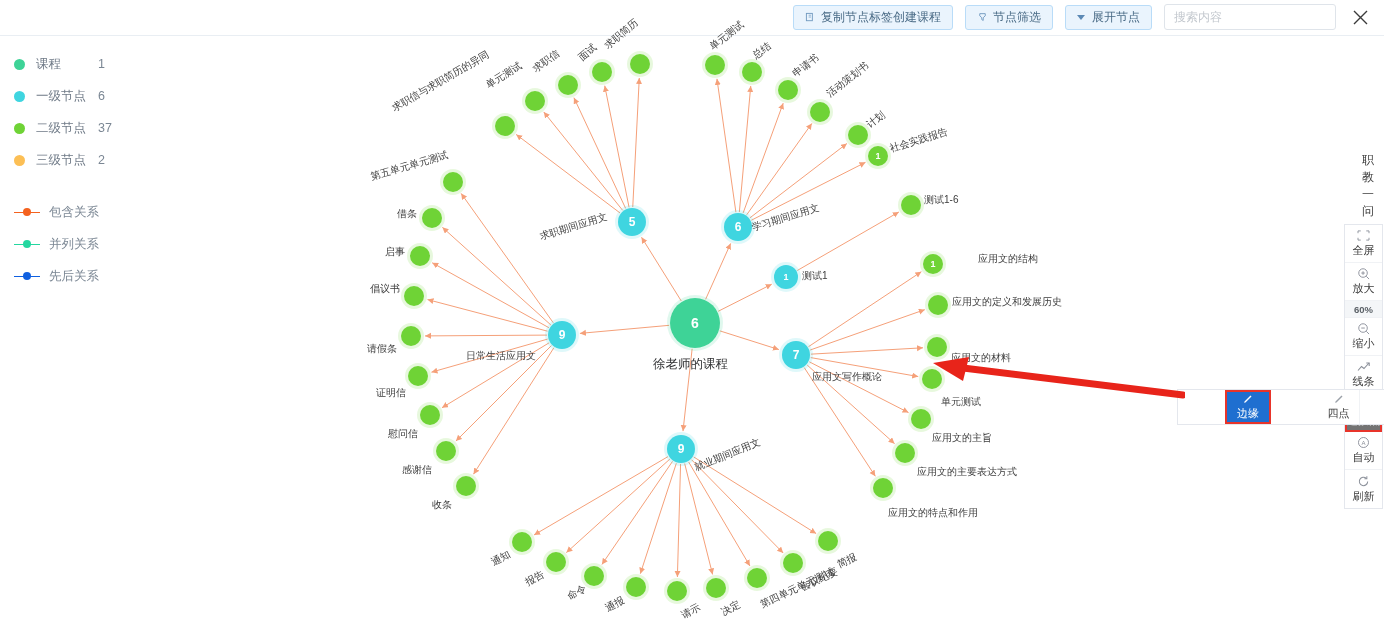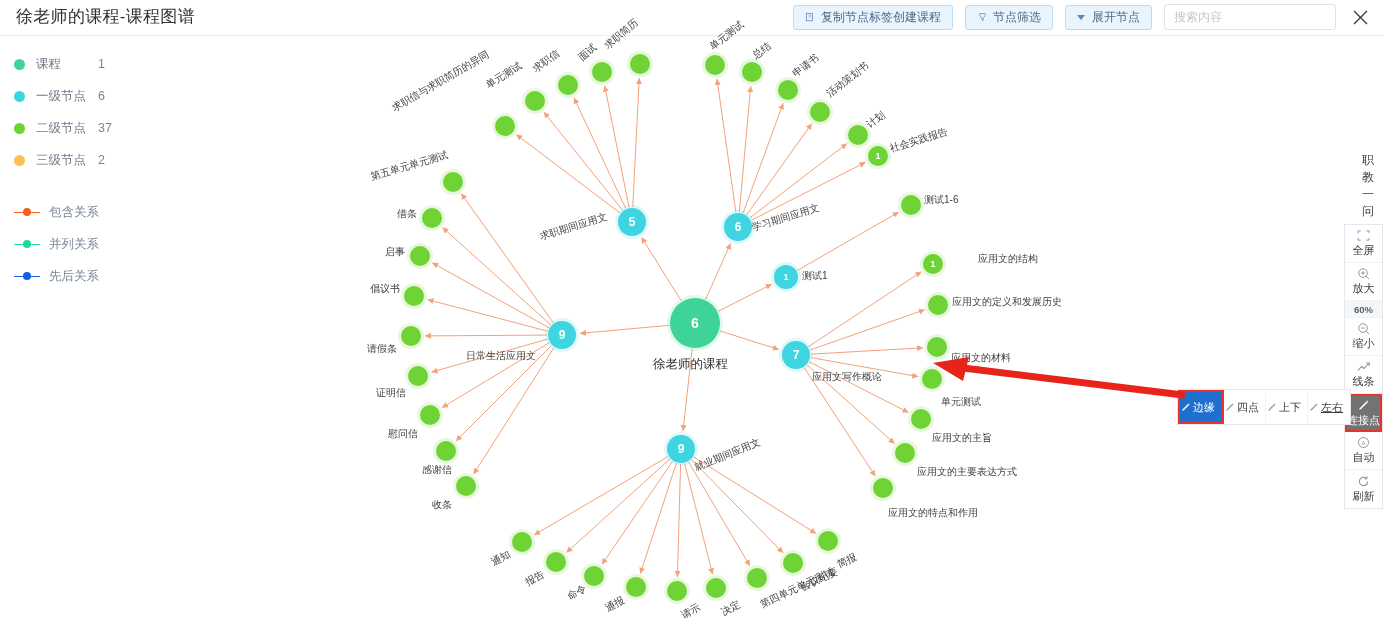--- a/index.html
+++ b/index.html
@@ -96,23 +96,24 @@
     background: #737373; color: #fff; border: 2px solid #e8342a;
   }
   .rail-item.active .gi { color: #fff; }
 
   
   .popbar {
     position: absolute; left: 1177px; top: 389px; height: 36px;
     display: flex; background: #fff; border: 1px solid #e4e7ed; z-index: 45;
   }
   .pop-item {
-    width: 42px; display: flex; flex-direction: row; align-items: center; 
+    width: 42px; display: flex; flex-direction: column; align-items: center; justify-content: center;
     font-size: 11px; color: #3c3c3c; gap: 1px; cursor: pointer;
     border-right: 1px solid #f0f2f5;
+    margin-left: 47px;
   }
   .pop-item:last-child { border-right: 0; text-decoration: underline; }
   .pop-item .gi { height: 12px; color: #9aa0a8; display: flex; align-items: center; }
   .pop-item.active { background: #1f6fd0; color: #fff; border: 2px solid #e8342a; width: 46px; }
   .pop-item.active .gi { color: #fff; }
 
   
   .brand-vert {
     position: absolute; right: 6px; top: 152px; width: 20px;
     font-size: 12px; color: #3c3c3c; text-align: center; line-height: 17px; z-index: 30;
@@ -121,21 +122,20 @@
 
   
   .red-arrow { position: absolute; left: 925px; top: 355px; z-index: 50; pointer-events: none; }
 </style>
 </head>
 <body>
 
 <div id="app">
 
   <div class="header">
-    <div class="page-title">徐老师的课程-课程图谱</div>
 
     <div class="toolbar">
 
       <div class="tb-btn">
         <span class="ic">
           <svg viewBox="0 0 12 12">
               <rect x="1.5" y="1.5" width="6.5" height="8" fill="none" stroke="#5b89b5" stroke-width="1"></rect>
               <path d="M4 3.5h2.5M4 5.5h2.5" stroke="#5b89b5" stroke-width=".8"></path>
             </svg>
         </span>
@@ -328,21 +328,21 @@
         <div class="nlabel" style="left: 385px; top: 209px;">启事</div>
         <div class="node lv2" style="left: 404px; top: 250px; height: 20px; width: 20px; font-size: 9px;"></div>
         <div class="nlabel" style="left: 370px; top: 246px;">倡议书</div>
         <div class="node lv2" style="left: 401px; top: 290px; height: 20px; width: 20px; font-size: 9px;"></div>
         <div class="nlabel" style="left: 367px; top: 306px;">请假条</div>
         <div class="node lv2" style="left: 408px; top: 330px; height: 20px; width: 20px; font-size: 9px;"></div>
         <div class="nlabel" style="left: 376px; top: 350px;">证明信</div>
         <div class="node lv2" style="left: 420px; top: 369px; height: 20px; width: 20px; font-size: 9px;"></div>
         <div class="nlabel" style="left: 388px; top: 391px;">慰问信</div>
         <div class="node lv2" style="left: 436px; top: 405px; height: 20px; width: 20px; font-size: 9px;"></div>
-        <div class="nlabel" style="left: 402px; top: 427px; margin-left: 20px;">感谢信</div>
+        <div class="nlabel" style="left: 402px; top: 427px;">感谢信</div>
         <div class="node lv2" style="left: 456px; top: 440px; height: 20px; width: 20px; font-size: 9px;"></div>
         <div class="nlabel" style="left: 432px; top: 462px;">收条</div>
         <div class="node lv2" style="left: 512px; top: 496px; height: 20px; width: 20px; font-size: 9px;"></div>
         <div class="nlabel" style="left: 492px; top: 520px; transform: rotate(-28deg);">通知</div>
         <div class="node lv2" style="left: 546px; top: 516px; height: 20px; width: 20px; font-size: 9px;"></div>
         <div class="nlabel" style="left: 526px; top: 540px; transform: rotate(-28deg);">报告</div>
         <div class="node lv2" style="left: 584px; top: 530px; height: 20px; width: 20px; font-size: 9px;"></div>
         <div class="nlabel" style="left: 568px; top: 554px; transform: rotate(-28deg);">命令</div>
         <div class="node lv2" style="left: 626px; top: 541px; height: 20px; width: 20px; font-size: 9px;"></div>
         <div class="nlabel" style="left: 606px; top: 566px; transform: rotate(-28deg);">通报</div>

